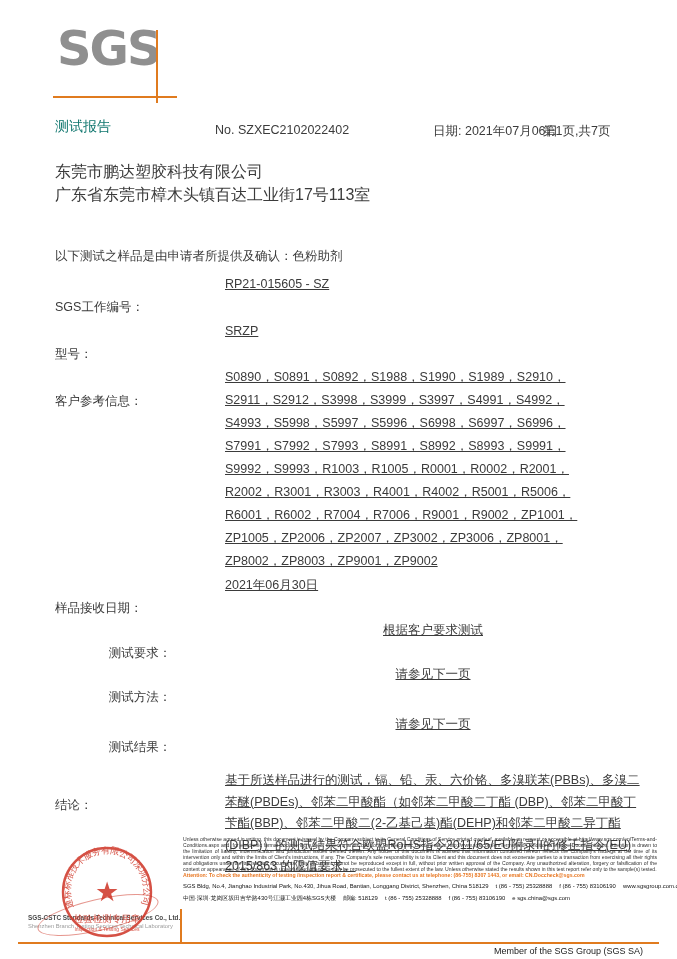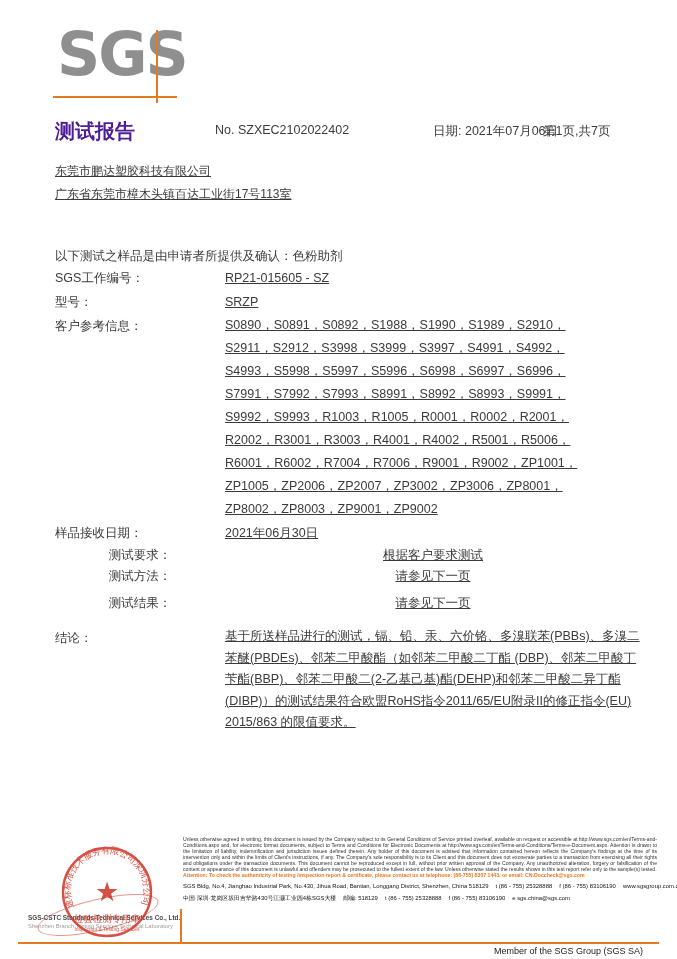--- a/index.html
+++ b/index.html
@@ -7,37 +7,37 @@
   .page {
     position:relative; width:677px; height:959px; margin:0 auto;
     background:#ffffff; overflow:hidden;
     font-family:"Liberation Sans","DejaVu Sans",sans-serif;
     color:#3b3b3b;
   }
   
   .logo-text{
     position:absolute; left:57px; top:24px;
     font-family:"DejaVu Sans","Liberation Sans",sans-serif;
-    font-weight:bold; font-size:60px; line-height:1; letter-spacing:-2px;
+    font-weight:bold; font-size:48px; line-height:1; letter-spacing:-2px;
     color:#8f8f8f;
     text-align:center;
   }
   .logo-hline{ position:absolute; left:53px; top:96px; width:124px; height:2px; background:#e07b1f; }
   .logo-vline{ position:absolute; left:156px; top:30px; width:2px; height:73px; background:#e07b1f; }
   
-  .report-title{ position:absolute; left:55px; top:118px; font-size:20px; font-weight:bold; color:#4c1d95; }
+  .report-title{ position:absolute; left:55px; top:118px; font-size:14px; font-weight:normal; color:#0f766e; }
   .report-no{   position:absolute; left:215px; top:123px; font-size:12.5px;text-align:right; }
   .report-date{ position:absolute; left:401px; top:123px; font-size:12.5px;margin-left:32px; }
   .report-page{ position:absolute; left:543px; top:123px; font-size:12.5px;text-align:right; }
-  .company{ position:absolute; left:55px; top:160px; font-size:12px; line-height:23px;text-decoration:underline; }
+  .company{ position:absolute; left:55px; top:160px; font-size:16px; line-height:23px; }
   
   .body{ position:absolute; left:55px; top:246px; width:586px; font-size:12.5px; }
-  .intro{ line-height:20px; margin-bottom:0; }
+  .intro{ line-height:20px; margin-bottom:6px; }
   .info-row{ display:flex; }
-  .info-label{ width:170px; flex-shrink:0; line-height:24px; }
+  .info-label{ width:170px; flex-shrink:0; line-height:24px;margin-top:23px; }
   .info-value{ flex:1; line-height:24px;text-decoration:underline; }
   .ref-line{ line-height:23px; }
   .row-tight .info-label, .row-tight .info-value{ line-height:21px;text-align:center; }
   .row-result{ margin-top:6px; }
   .row-conclusion{ margin-top:12px; }
   .row-conclusion .info-value{ line-height:21.5px; width:416px; }
   
   .footer-company{ position:absolute; left:28px; top:913px; width:172px; z-index:1; }
   .footer-company .l1{ font-size:6.4px; color:#4a4a4a; font-weight:bold; line-height:9px; }
   .footer-company .l2{ font-size:5.8px; color:#9c9c9c; line-height:9px; }

